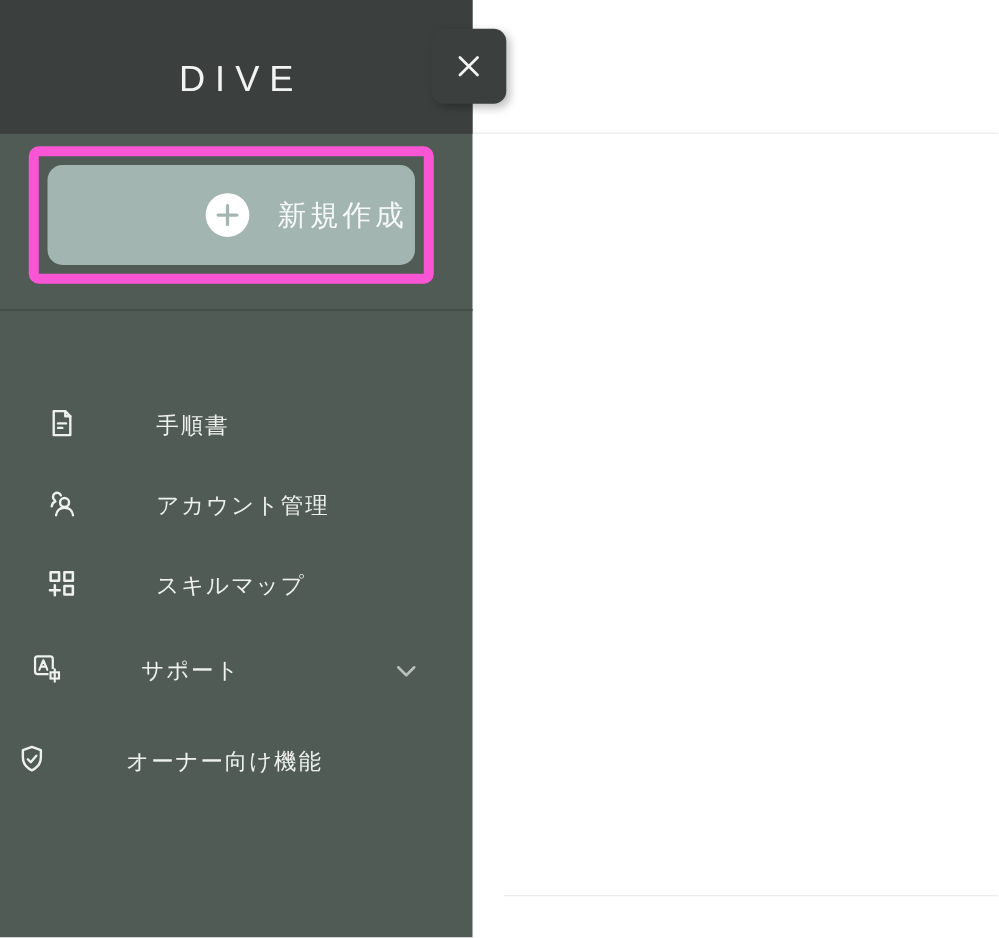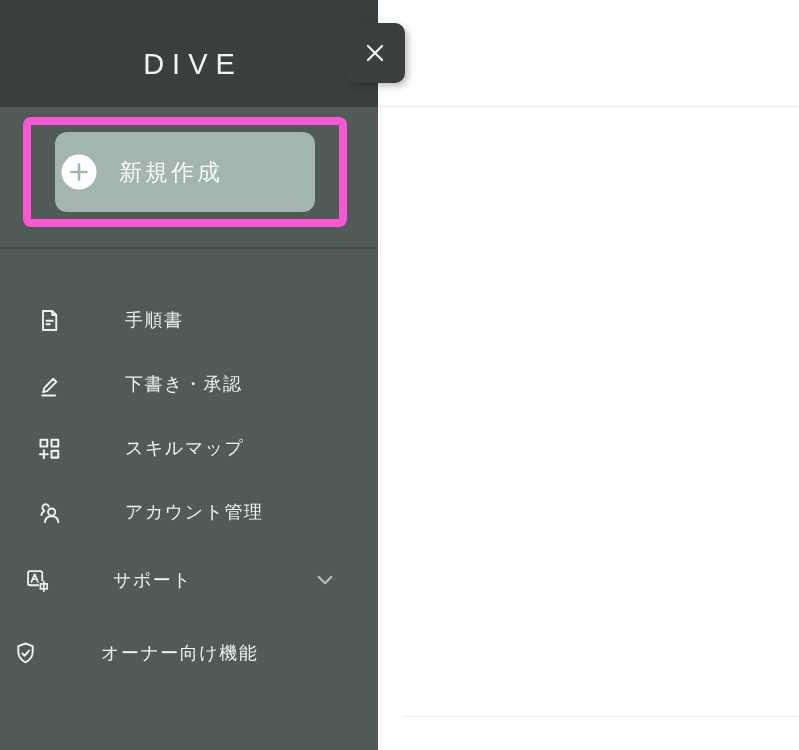--- a/index.html
+++ b/index.html
@@ -32,35 +32,35 @@
     cursor:pointer;border:none;z-index:2;
   }
 
   
   .highlight-box{
     position:absolute;left:23px;top:117px;width:324px;height:110px;
     border:8px solid #f955d5;border-radius:8px;box-sizing:border-box;
     display:flex;align-items:center;justify-content:center;z-index:1;
   }
   .new-button{
-    width:260px;height:80px;background:#a3b5b0;border:none;border-radius:12px;
-    display:flex;align-items:center;justify-content:flex-start;gap:22px;
+    width:294px;height:80px;background:#a3b5b0;border:none;border-radius:12px;
+    display:flex;align-items:center;justify-content:flex-end;gap:22px;
     cursor:pointer;
   }
   .new-button-label{
     color:#f7f9f8;font-size:23px;font-weight:500;letter-spacing:3px;
   }
   .section-divider{
     position:absolute;left:0;top:247px;width:378px;height:2px;background:#454f4a;
   }
 
   
   .menu{position:absolute;left:0;top:288px;width:378px;margin:0;padding:0;list-style:none;}
   .menu-item{
-    height:64px;display:flex;align-items:center;padding-left:36px;cursor:pointer;
+    height:64px;display:flex;align-items:flex-end;padding-left:36px;cursor:pointer;
   }
   .menu-item.support{margin-top:4px;padding-left:24px;}
   .menu-item.owner{margin-top:9px;padding-left:12px;}
   .menu-icon{width:27px;height:27px;flex:0 0 27px;display:flex;align-items:center;justify-content:center;}
   .menu-label{
     margin-left:62px;color:#eef1ef;font-size:18px;font-weight:500;letter-spacing:1.5px;white-space:nowrap;
   }
   .chevron{margin-left:auto;margin-right:42px;display:flex;align-items:center;}
   svg{display:block;}
 </style>
@@ -107,53 +107,44 @@
         <svg width="27" height="27" viewBox="0 0 24 24" fill="none" stroke="#eef1ef" stroke-width="1.7" stroke-linejoin="round" stroke-linecap="round">
           <path d="M6.2 3.5 h8.2 l3.6 3.6 V20.5 H6.2 z"></path>
           <path d="M14.4 3.5 v3.6 h3.6"></path>
           <path d="M9.3 12.2 h5.6"></path>
           <path d="M9.3 15.4 h3"></path>
         </svg>
       </span>
       <span class="menu-label">手順書</span>
     </li>
 
+
+
     <li class="menu-item">
       <span class="menu-icon">
         <svg width="27" height="27" viewBox="0 0 24 24" fill="none" stroke="#eef1ef" stroke-width="1.7" stroke-linejoin="round" stroke-linecap="round">
-          <path d="M6.4 18.8 l0.9-3.6 8-8.3 2.8 2.8 -8.3 8.2 z"></path>
-          <path d="M5.6 21.8 h11.4"></path>
+          <path d="M6.9 9.9 a2.9 2.9 0 1 1 4.4-3.4"></path>
+          <path d="M4.8 14.3 a4.4 4.4 0 0 1 2.6-3.5"></path>
+          <circle cx="13.9" cy="11.6" r="3.2"></circle>
+          <path d="M7.9 20.6 c0.4-3.3 2.8-5.3 6-5.3 s5.6 2 6 5.3"></path>
         </svg>
       </span>
-      <span class="menu-label">下書き・承認</span>
+      <span class="menu-label">アカウント管理</span>
     </li>
-
 
     <li class="menu-item">
       <span class="menu-icon">
         <svg width="27" height="27" viewBox="0 0 24 24" fill="none" stroke="#eef1ef" stroke-width="1.8" stroke-linejoin="round" stroke-linecap="round">
           <rect x="4" y="4.3" width="6" height="6"></rect>
           <rect x="13.8" y="4.3" width="6" height="6"></rect>
           <rect x="13.8" y="14.1" width="6" height="6"></rect>
           <path d="M7 13.6 v7 M3.5 17.1 h7"></path>
         </svg>
       </span>
       <span class="menu-label">スキルマップ</span>
-    </li>
-
-    <li class="menu-item">
-      <span class="menu-icon">
-        <svg width="27" height="27" viewBox="0 0 24 24" fill="none" stroke="#eef1ef" stroke-width="1.7" stroke-linejoin="round" stroke-linecap="round">
-          <path d="M6.9 9.9 a2.9 2.9 0 1 1 4.4-3.4"></path>
-          <path d="M4.8 14.3 a4.4 4.4 0 0 1 2.6-3.5"></path>
-          <circle cx="13.9" cy="11.6" r="3.2"></circle>
-          <path d="M7.9 20.6 c0.4-3.3 2.8-5.3 6-5.3 s5.6 2 6 5.3"></path>
-        </svg>
-      </span>
-      <span class="menu-label">アカウント管理</span>
     </li>
 
     <li class="menu-item support">
       <span class="menu-icon">
         <svg width="27" height="27" viewBox="0 0 24 24" fill="none">
           <rect x="3.6" y="3.6" width="12.6" height="12.6" rx="1.8" stroke="#eef1ef" stroke-width="1.6"></rect>
           <path d="M6.6 13.2 l2.9-6.8 2.9 6.8 M7.6 10.9 h3.8" stroke="#eef1ef" stroke-width="1.5" stroke-linecap="round" stroke-linejoin="round"></path>
           <rect x="13.2" y="12.6" width="9" height="10" fill="#515b56"></rect>
           <path d="M17.6 12.8 v8.8" stroke="#eef1ef" stroke-width="1.5" stroke-linecap="round"></path>
           <rect x="14.6" y="15" width="6" height="4.4" stroke="#eef1ef" stroke-width="1.5"></rect>

